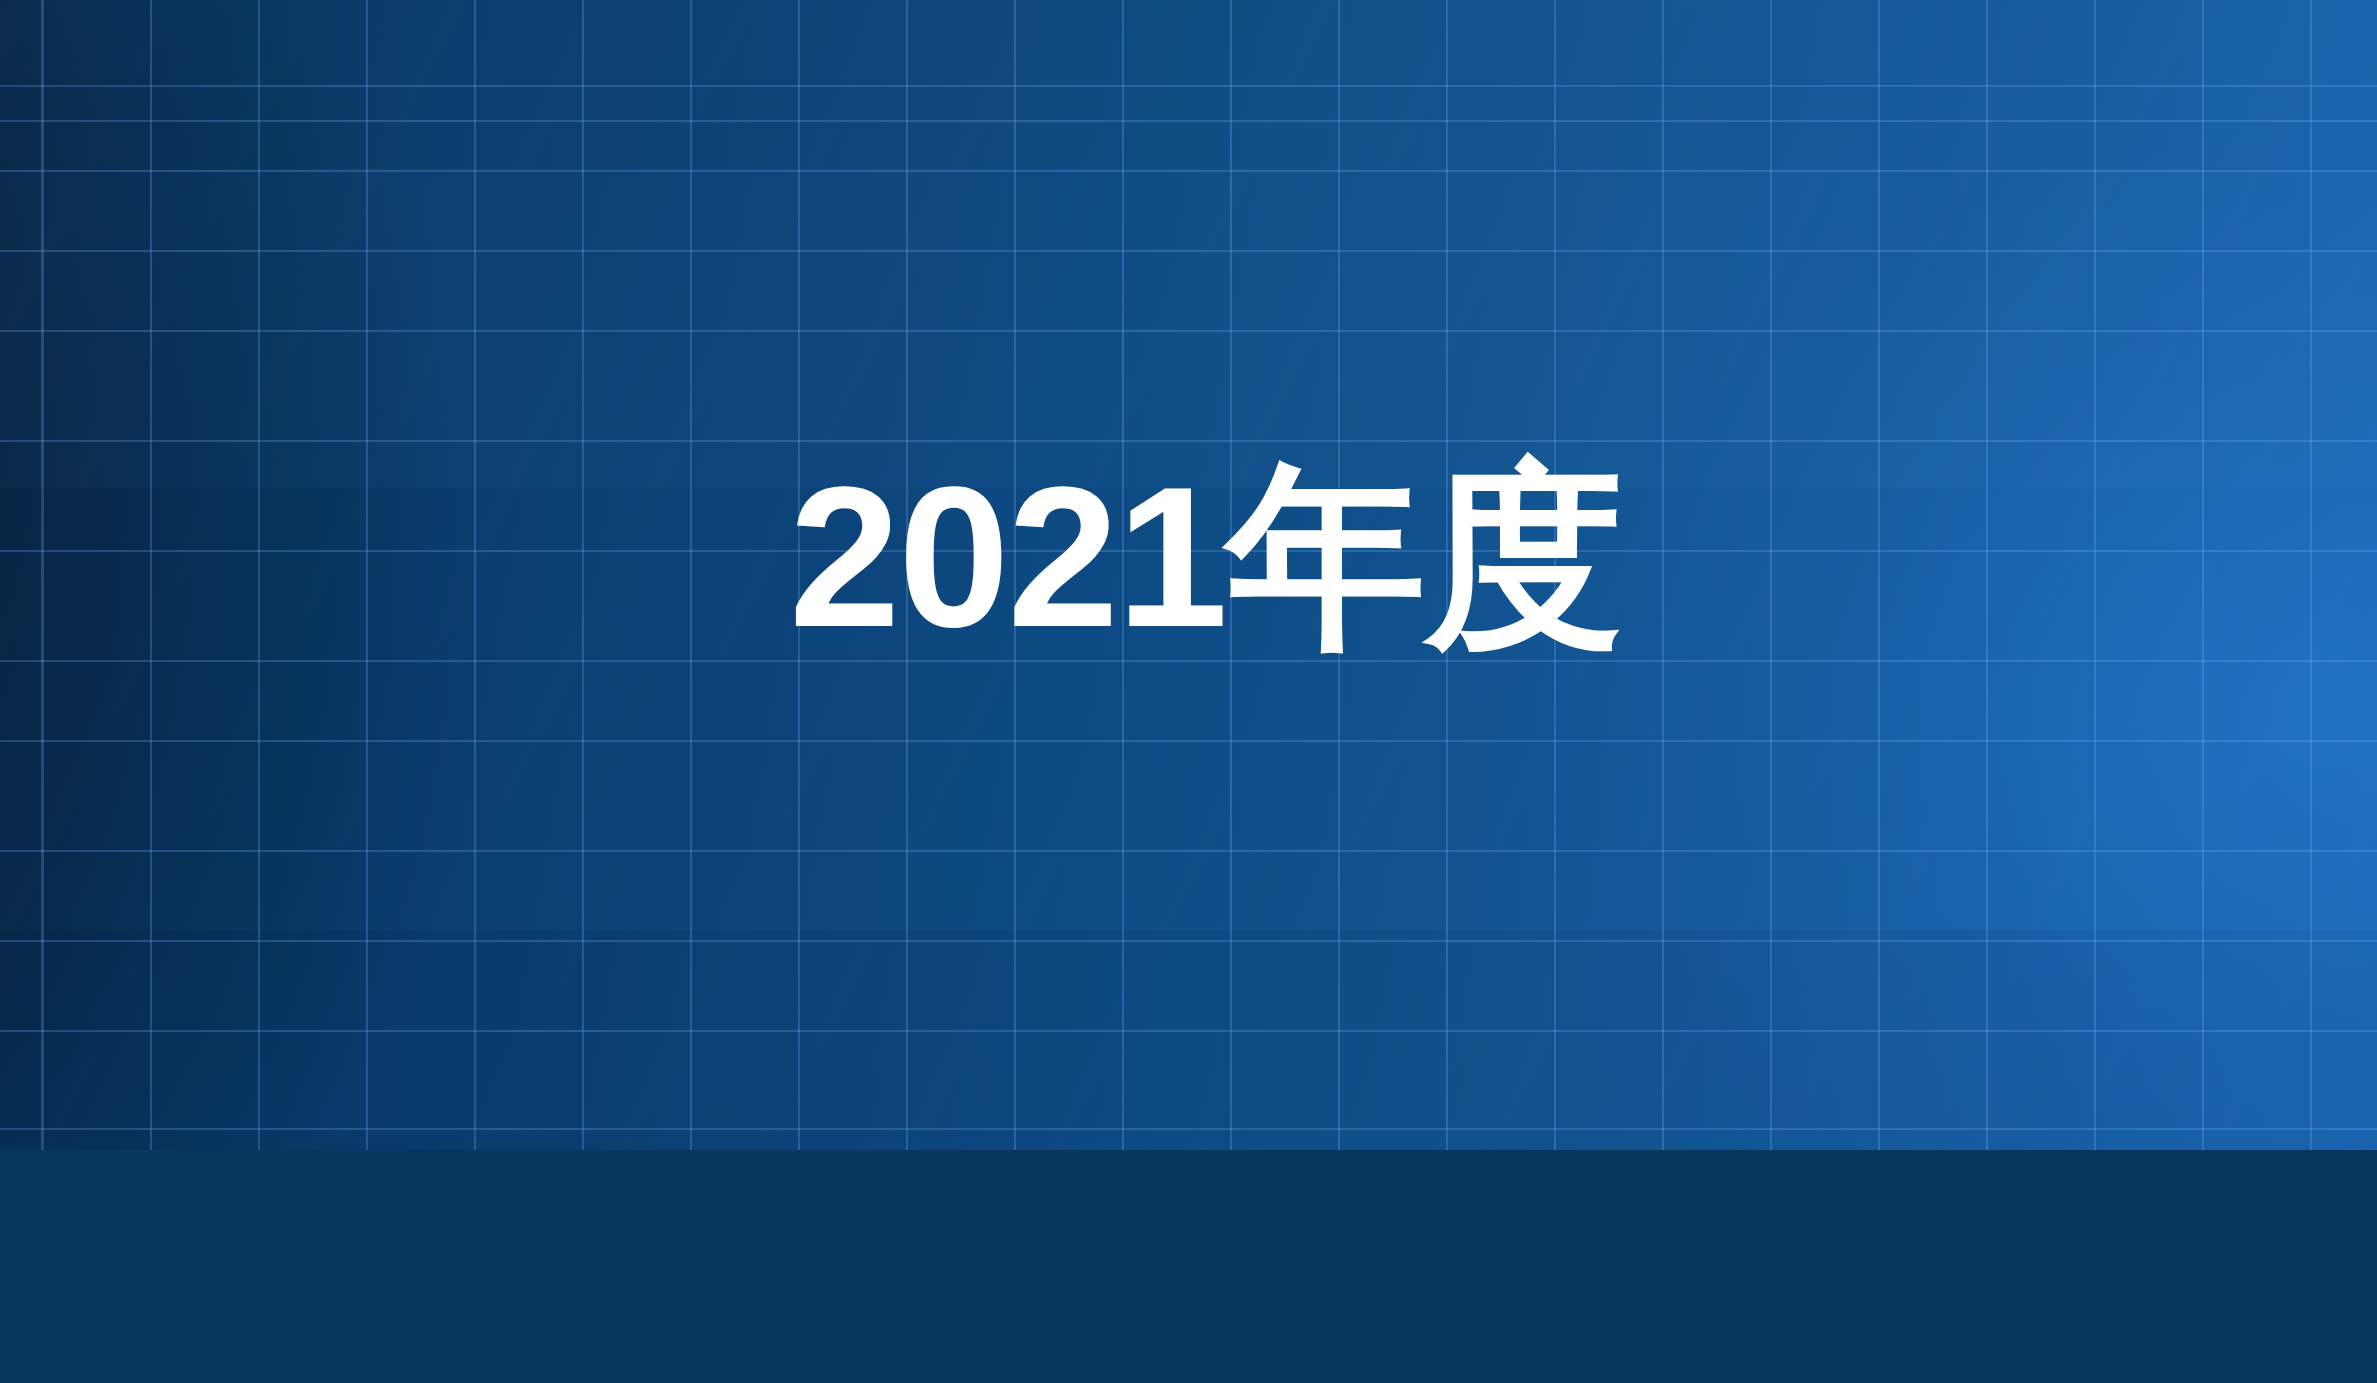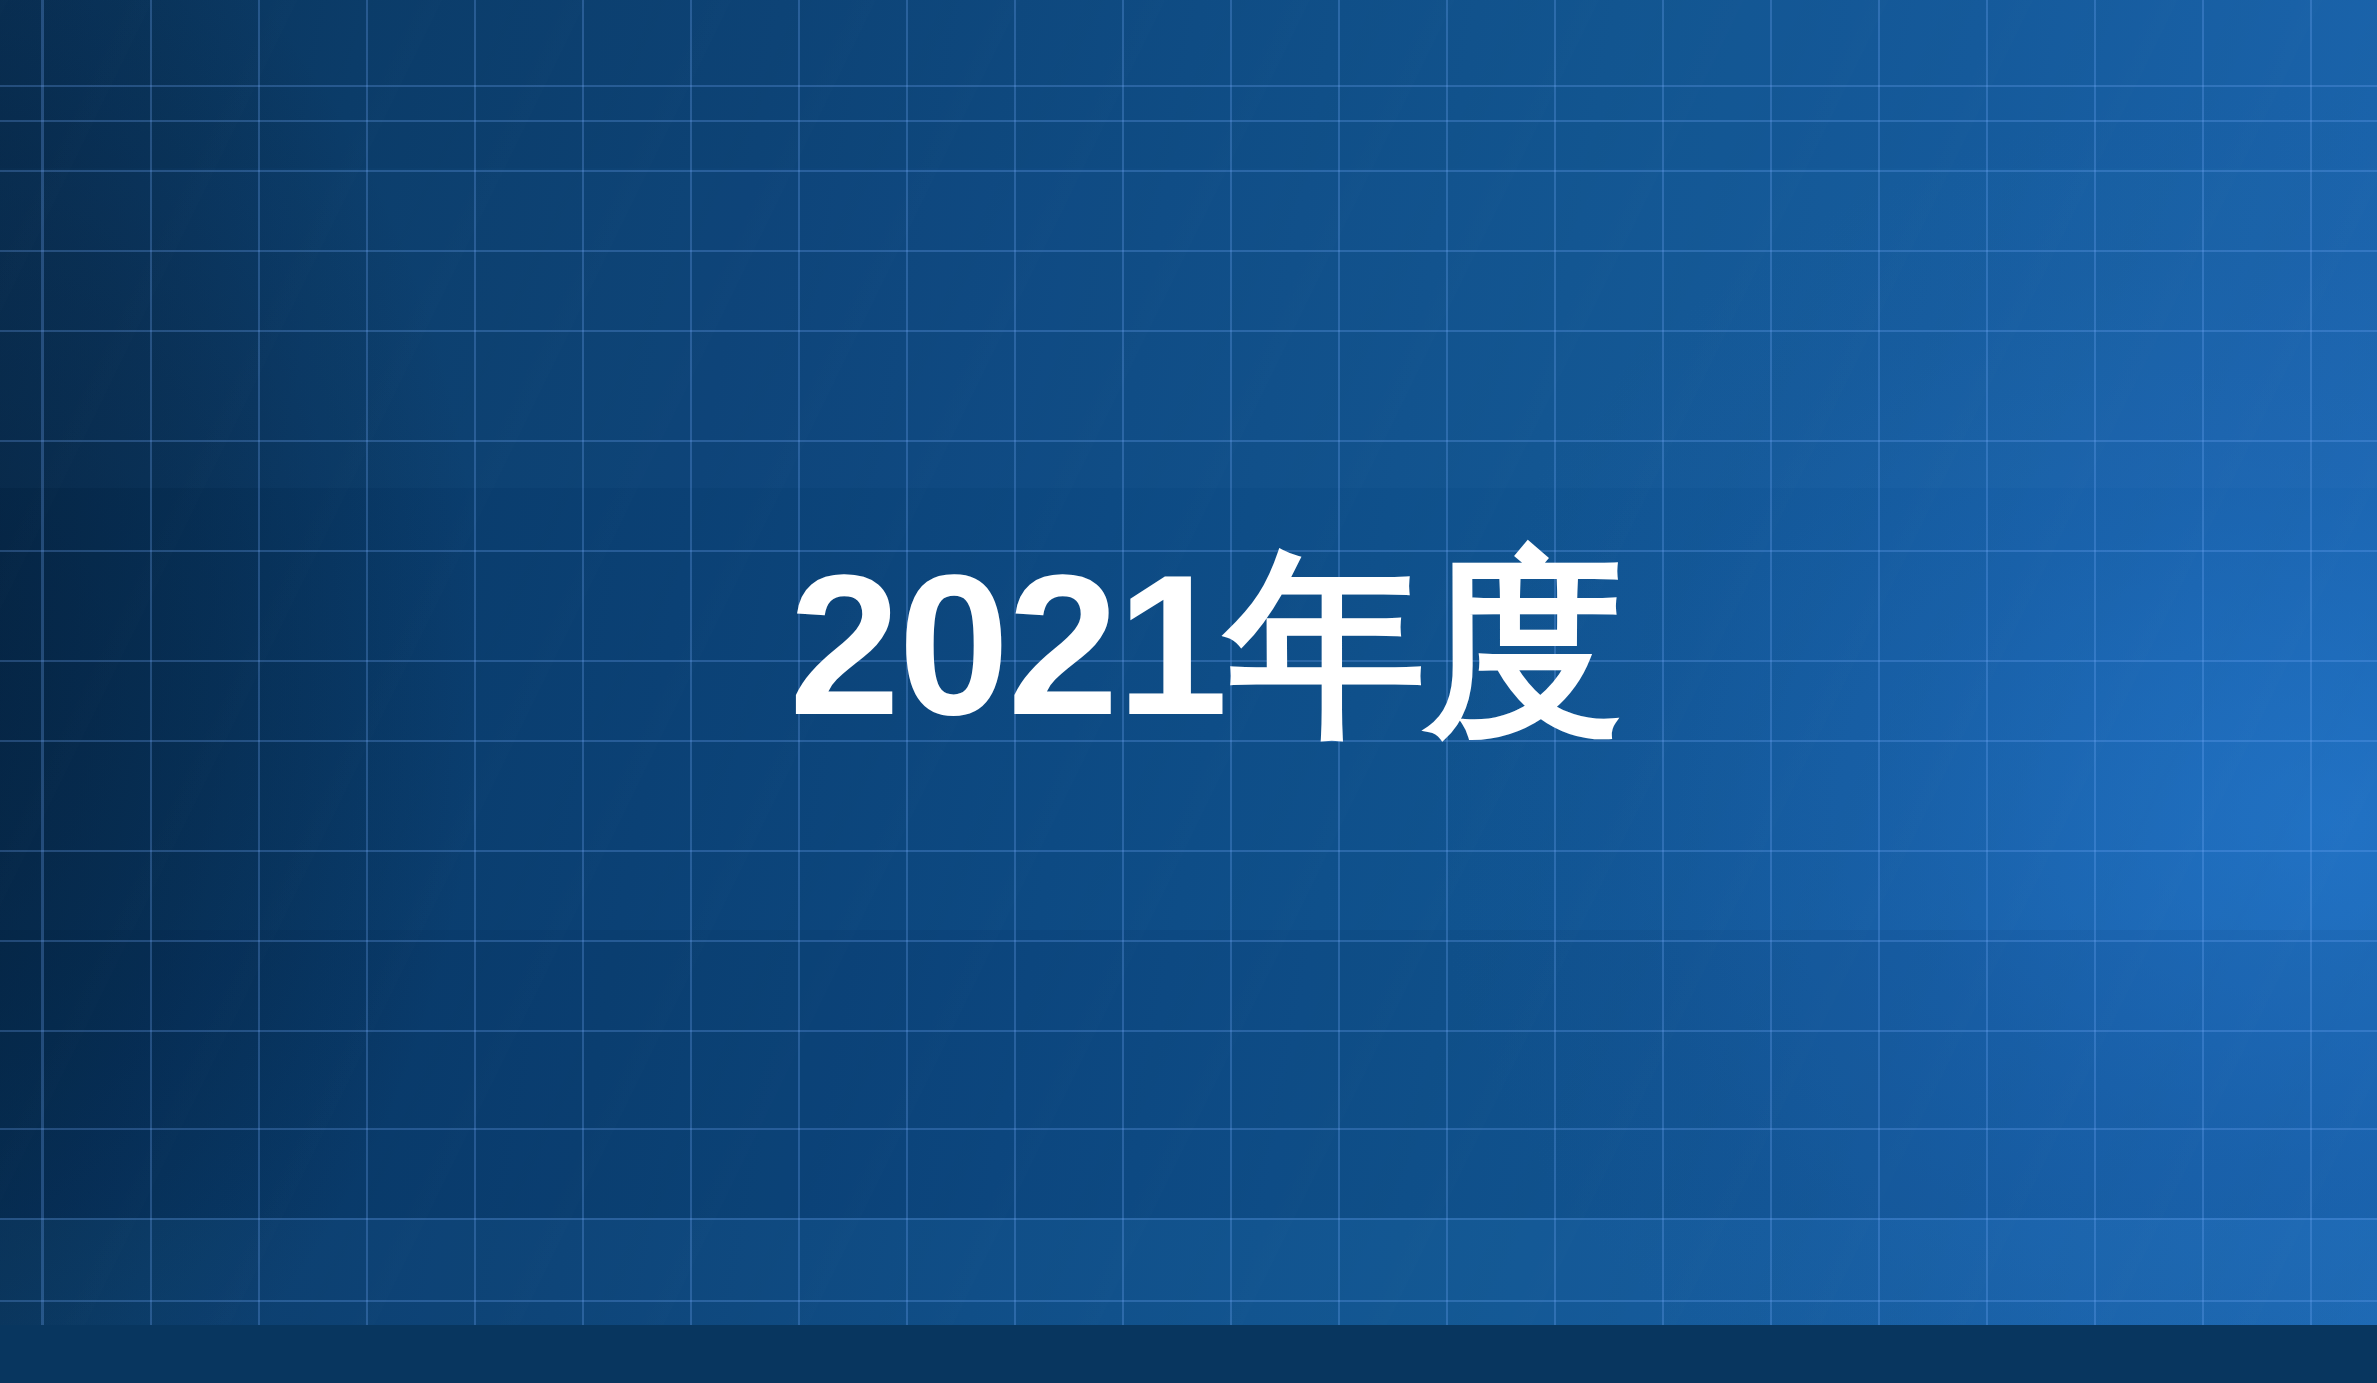--- a/index.html
+++ b/index.html
@@ -9,21 +9,21 @@
     width: 2377px;
     height: 1383px;
     overflow: hidden;
     background: #08365f;
     font-family: "Liberation Sans", "DejaVu Sans", sans-serif;
   }
 
   .poster {
     position: relative;
     width: 2377px;
-    height: 1325px;
+    height: 1150px;
     overflow: hidden;
     background: #0f172a;
   }
 
   
 
   
   .bg-base {
     position:absolute; inset:0;
     background:

